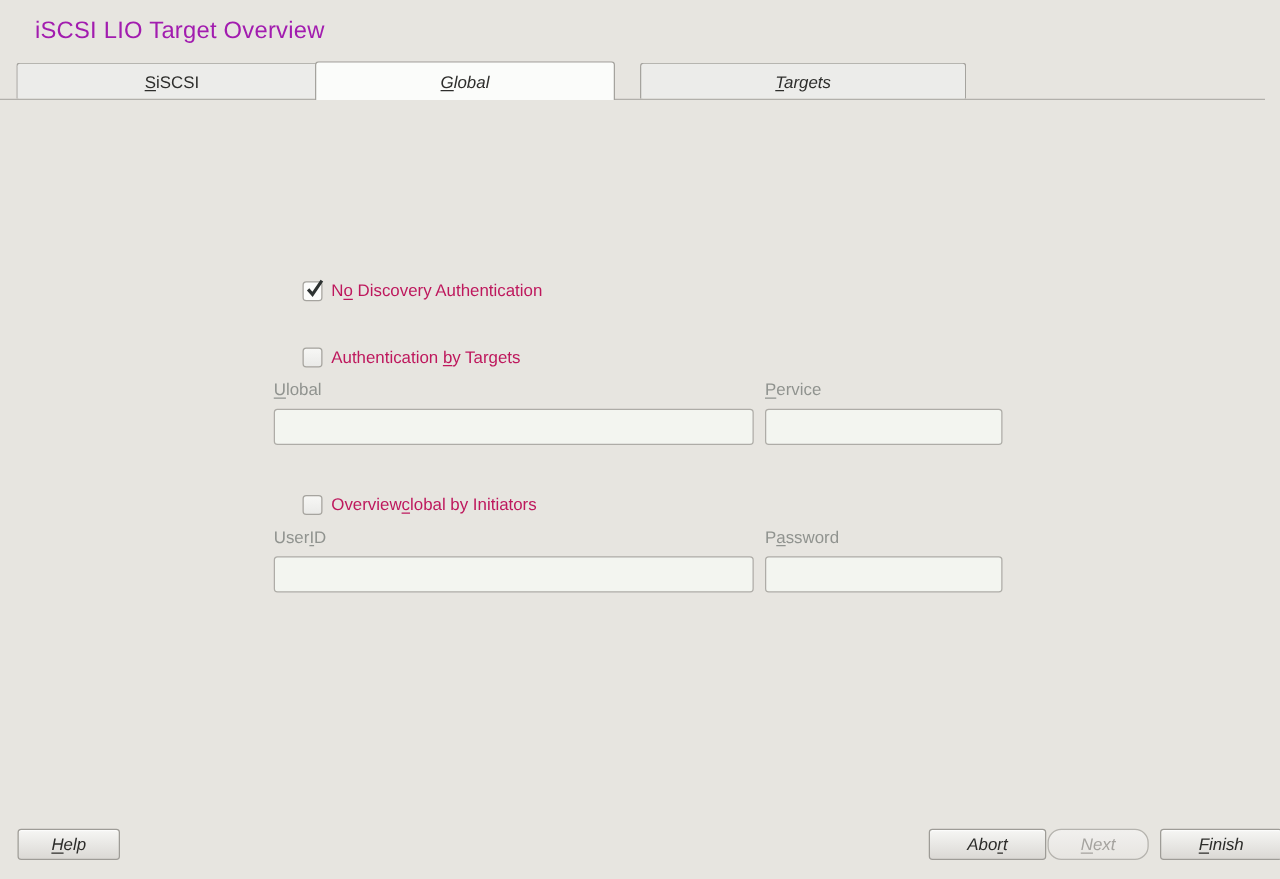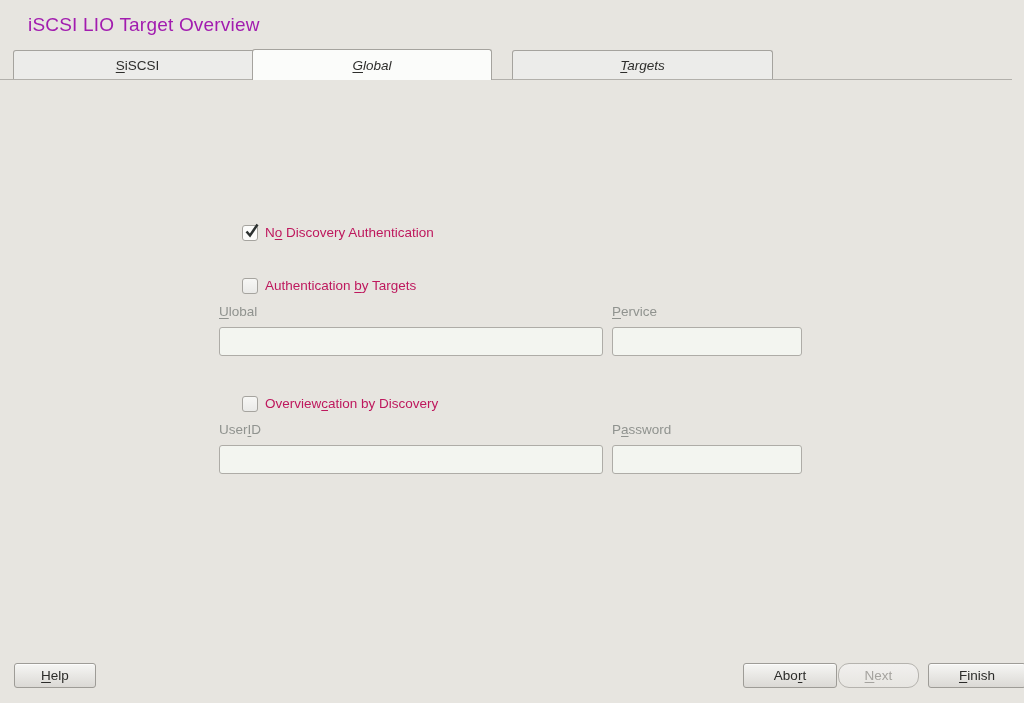--- a/index.html
+++ b/index.html
@@ -57,21 +57,21 @@
     outline:none;
   }
   .btn {
     position:absolute; top:663px; height:25px; box-sizing:border-box;
     border:1px solid #9e9c97; border-radius:3px;
     background:linear-gradient(#f6f6f4,#dbd9d5);
     box-shadow:inset 0 1px 0 rgba(255,255,255,.65);
     font-family:"Liberation Sans", sans-serif;
     font-size:13.5px; color:#2c2c2a;
     display:flex; align-items:center; justify-content:center;
-    padding:0; cursor:default;
+    padding:0; cursor:default;font-style:italic;
   }
   .btn.disabled {
     background:linear-gradient(#f1f0ee,#e7e5e1);
     border-color:#b5b3ae; color:#a5a39f; box-shadow:none;border-radius:11px;
   }
   .btn-help   { left:14px;  width:82px; }
   .btn-abort  { left:743px; width:94px; }
   .btn-next   { left:838px; width:81px; }
   .btn-finish { left:928px; width:98px; }
 </style>
@@ -117,21 +117,21 @@
   <div class="fieldlabel" style="left:612px; top:304px;">
     <span class="mn"><span></span><span class="u">P</span><span>ervice</span></span>
   </div>
   <input class="tfield" style="left: 219px; top: 327px; width: 384px;" value="">
   <input class="tfield" style="left: 612px; top: 327px; width: 190px;" value="">
 
   <div class="cbrow" style="top:395px;">
     <span class="cb">
       
     </span>
-    <span class="mn"><span>Overview</span><span class="u">c</span><span>ation by Discovery</span></span>
+    <span class="mn"><span>Overview</span><span class="u">c</span><span>lobal by Initiators</span></span>
   </div>
 
   <div class="fieldlabel" style="left:219px; top:422px;">
     <span class="mn"><span>User</span><span class="u">I</span><span>D</span></span>
   </div>
   <div class="fieldlabel" style="left:612px; top:422px;">
     <span class="mn"><span>P</span><span class="u">a</span><span>ssword</span></span>
   </div>
   <input class="tfield" style="left: 219px; top: 445px; width: 384px;" value="">
   <input class="tfield" style="left: 612px; top: 445px; width: 190px;" value="">

